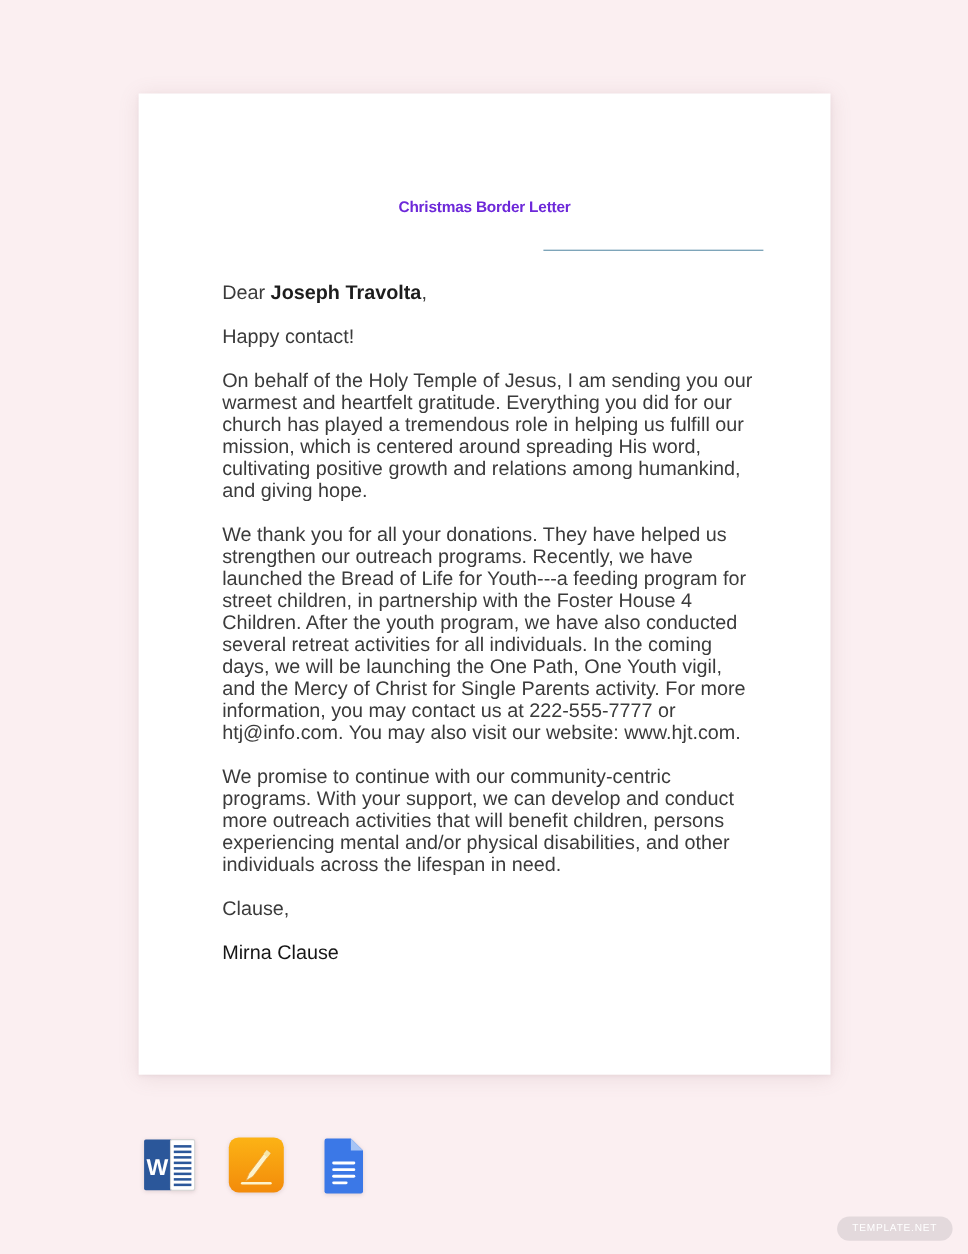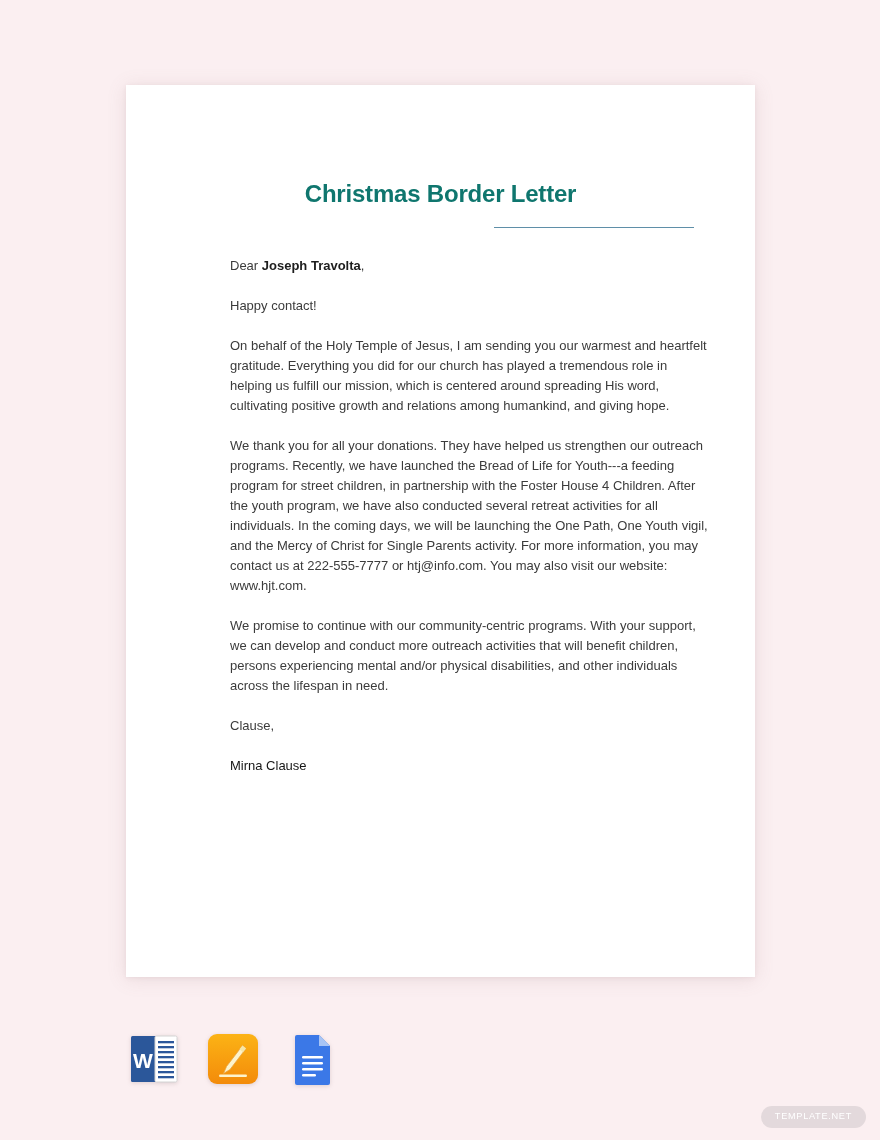--- a/index.html
+++ b/index.html
@@ -38,44 +38,43 @@
     width: 477px;
     height: 100%;
   }
 
   .doc-title {
     position: absolute;
     top: 95px;
     left: 0;
     width: 477px;
     text-align: center;
-    font-size: 24px;
+    font-size: 14px;
     font-weight: bold;
     letter-spacing: -0.2px;
-    color: #0f766e;
+    color: #6d28d9;
   }
 
   .title-rule {
     position: absolute;
     top: 142px;
     left: 292px;
     width: 200px;
     height: 1px;
     background: #5f8fa8;
   }
 
   .body-block {
     position: absolute;
     top: 171px;
     left: 0;
     width: 482px;
     color: #3b3b3b;
-    font-size: 13px;
+    font-size: 18px;
     line-height: 20px;
-    margin-left: 28px;
   }
 
   .body-block p { margin: 0 0 20px 0; }
   .body-block p:last-child { margin-bottom: 0; }
   .body-block .b { font-weight: bold; color: #1d1d1d; }
   .sig-name { font-weight: normal; color: #161616; }
   .gap-small { margin-bottom: 20px !important; }
 
   
   .icon-row {

